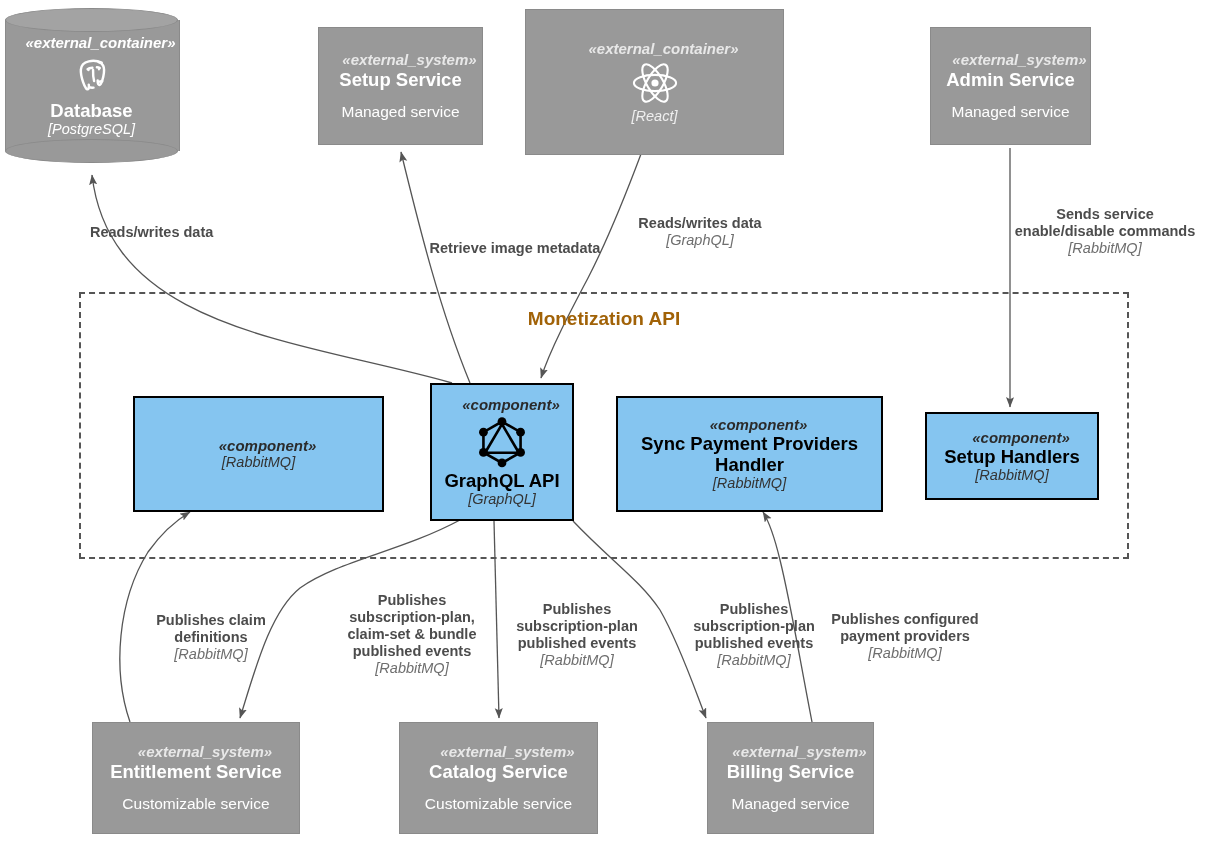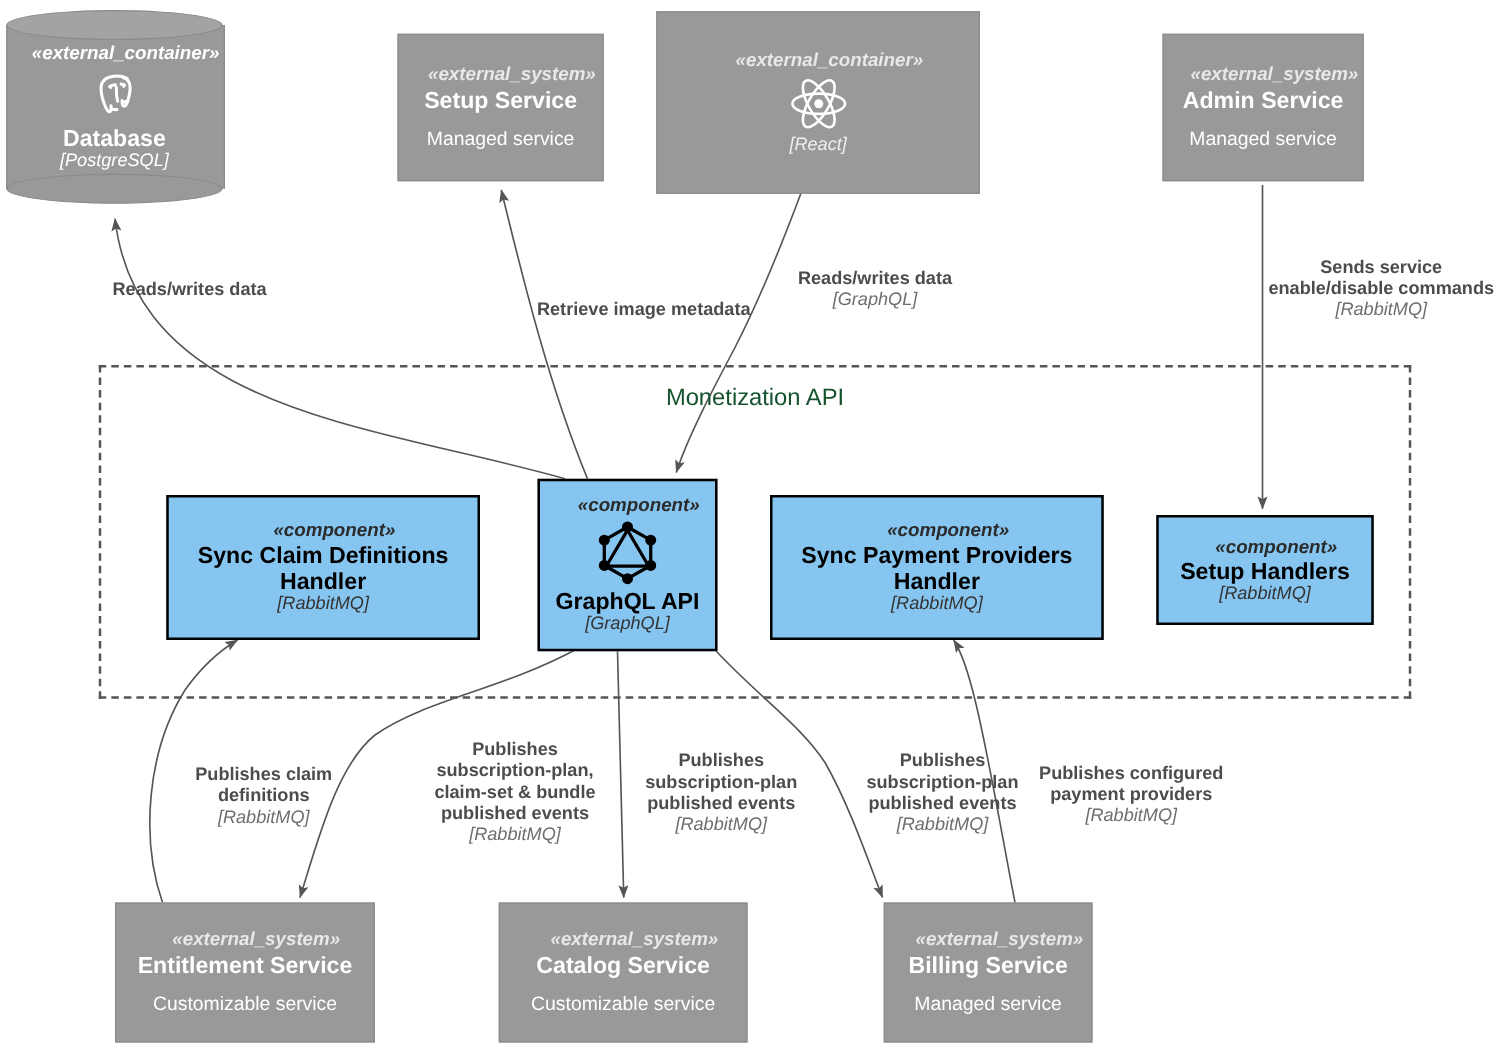--- a/index.html
+++ b/index.html
@@ -30,21 +30,21 @@
   .db .top{position:absolute;left:0;top:0;width:100%;height:24px;border-radius:50%;
            background:#a3a3a3;border:1px solid #8a8a8a;box-sizing:border-box;}
   .db .bot{position:absolute;left:0;bottom:0;width:100%;height:24px;border-radius:50%;
            background:#999999;border:1px solid #8a8a8a;box-sizing:border-box;}
   .db .inner{position:absolute;left:0;top:0;width:100%;height:100%;
              display:flex;flex-direction:column;align-items:center;justify-content:center;
              text-align:center;color:#fff;}
 
   .boundary{position:absolute;border:2px dashed #555555;box-sizing:border-box;}
   .boundary-label{position:absolute;text-align:center;}
-  .boundary-label .bname{font-size:19px;font-weight:normal;color:#14532d;line-height:1.2;}
+  .boundary-label .bname{font-size:19px;font-weight:bold;color:#a16207;line-height:1.2;}
   .boundary-label .btech{font-size:15px;color:#4a4a4a;line-height:1.25;}
 
   .edge-label{position:absolute;text-align:center;line-height:1.18;}
   .edge-label .el{font-size:14.5px;font-weight:bold;color:#4c4c4c;}
   .edge-label .et{font-size:14.5px;font-style:italic;color:#6e6e6e;}
 
   .logo{display:block;}
 </style>
 </head>
 <body>
@@ -119,21 +119,20 @@
   </div>
 
   <div class="node ext" style="left:930px;top:27px;width:161px;height:118px;">
     <div class="stereo">«external_system»</div>
     <div class="title">Admin Service</div>
     <div class="desc">Managed service</div>
   </div>
 
   <div class="node cmp" style="left:133px;top:396px;width:251px;height:116px;">
     <div class="stereo">«component»</div>
-    <div class="title" style="padding:0 8px;">Sync Claim Definitions Handler</div>
     <div class="tech">[RabbitMQ]</div>
   </div>
 
   <div class="node cmp" style="left:430px;top:383px;width:144px;height:138px;">
     <div class="stereo">«component»</div>
     <svg class="logo" width="54" height="54" viewBox="0 0 64 64" style="margin:1px 0 2px 0;">
       <g stroke="#000000" stroke-width="3.1" fill="none">
         <path d="M32 9 L54 21.5 L54 45.5 L32 58 L10 45.5 L10 21.5 Z"></path>
         <path d="M32 12 L12 46 L52 46 Z"></path>
       </g>

